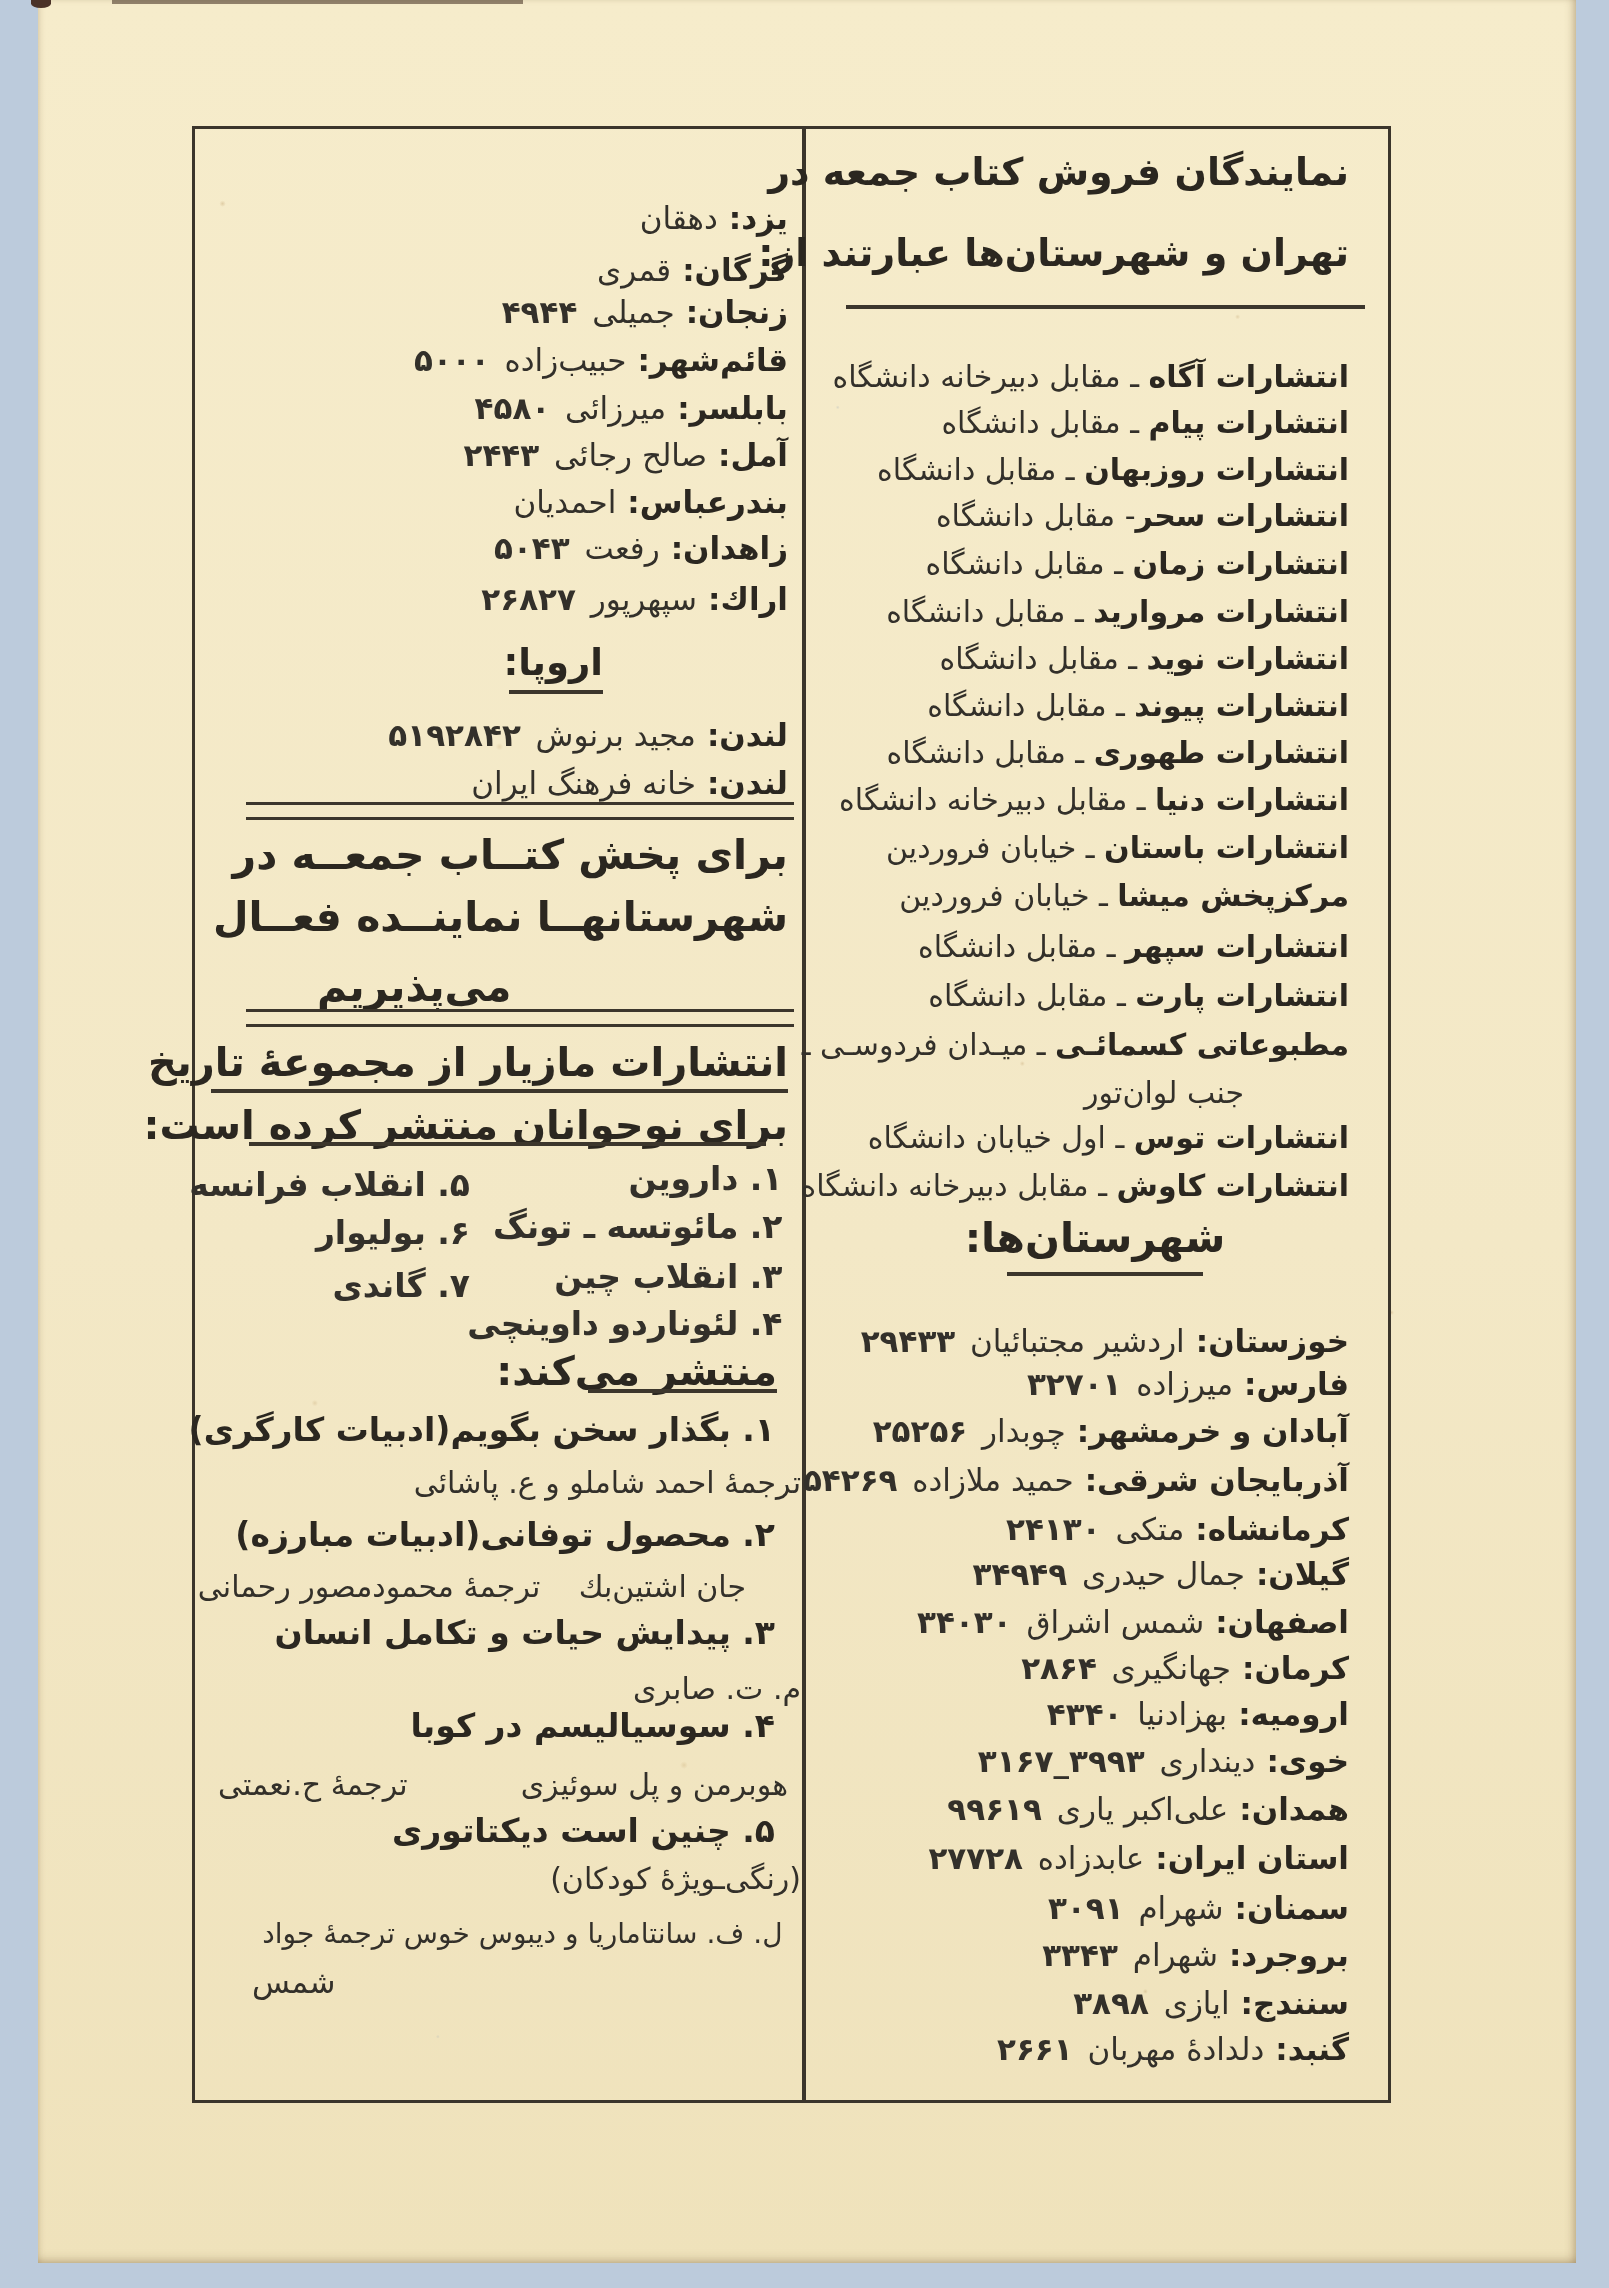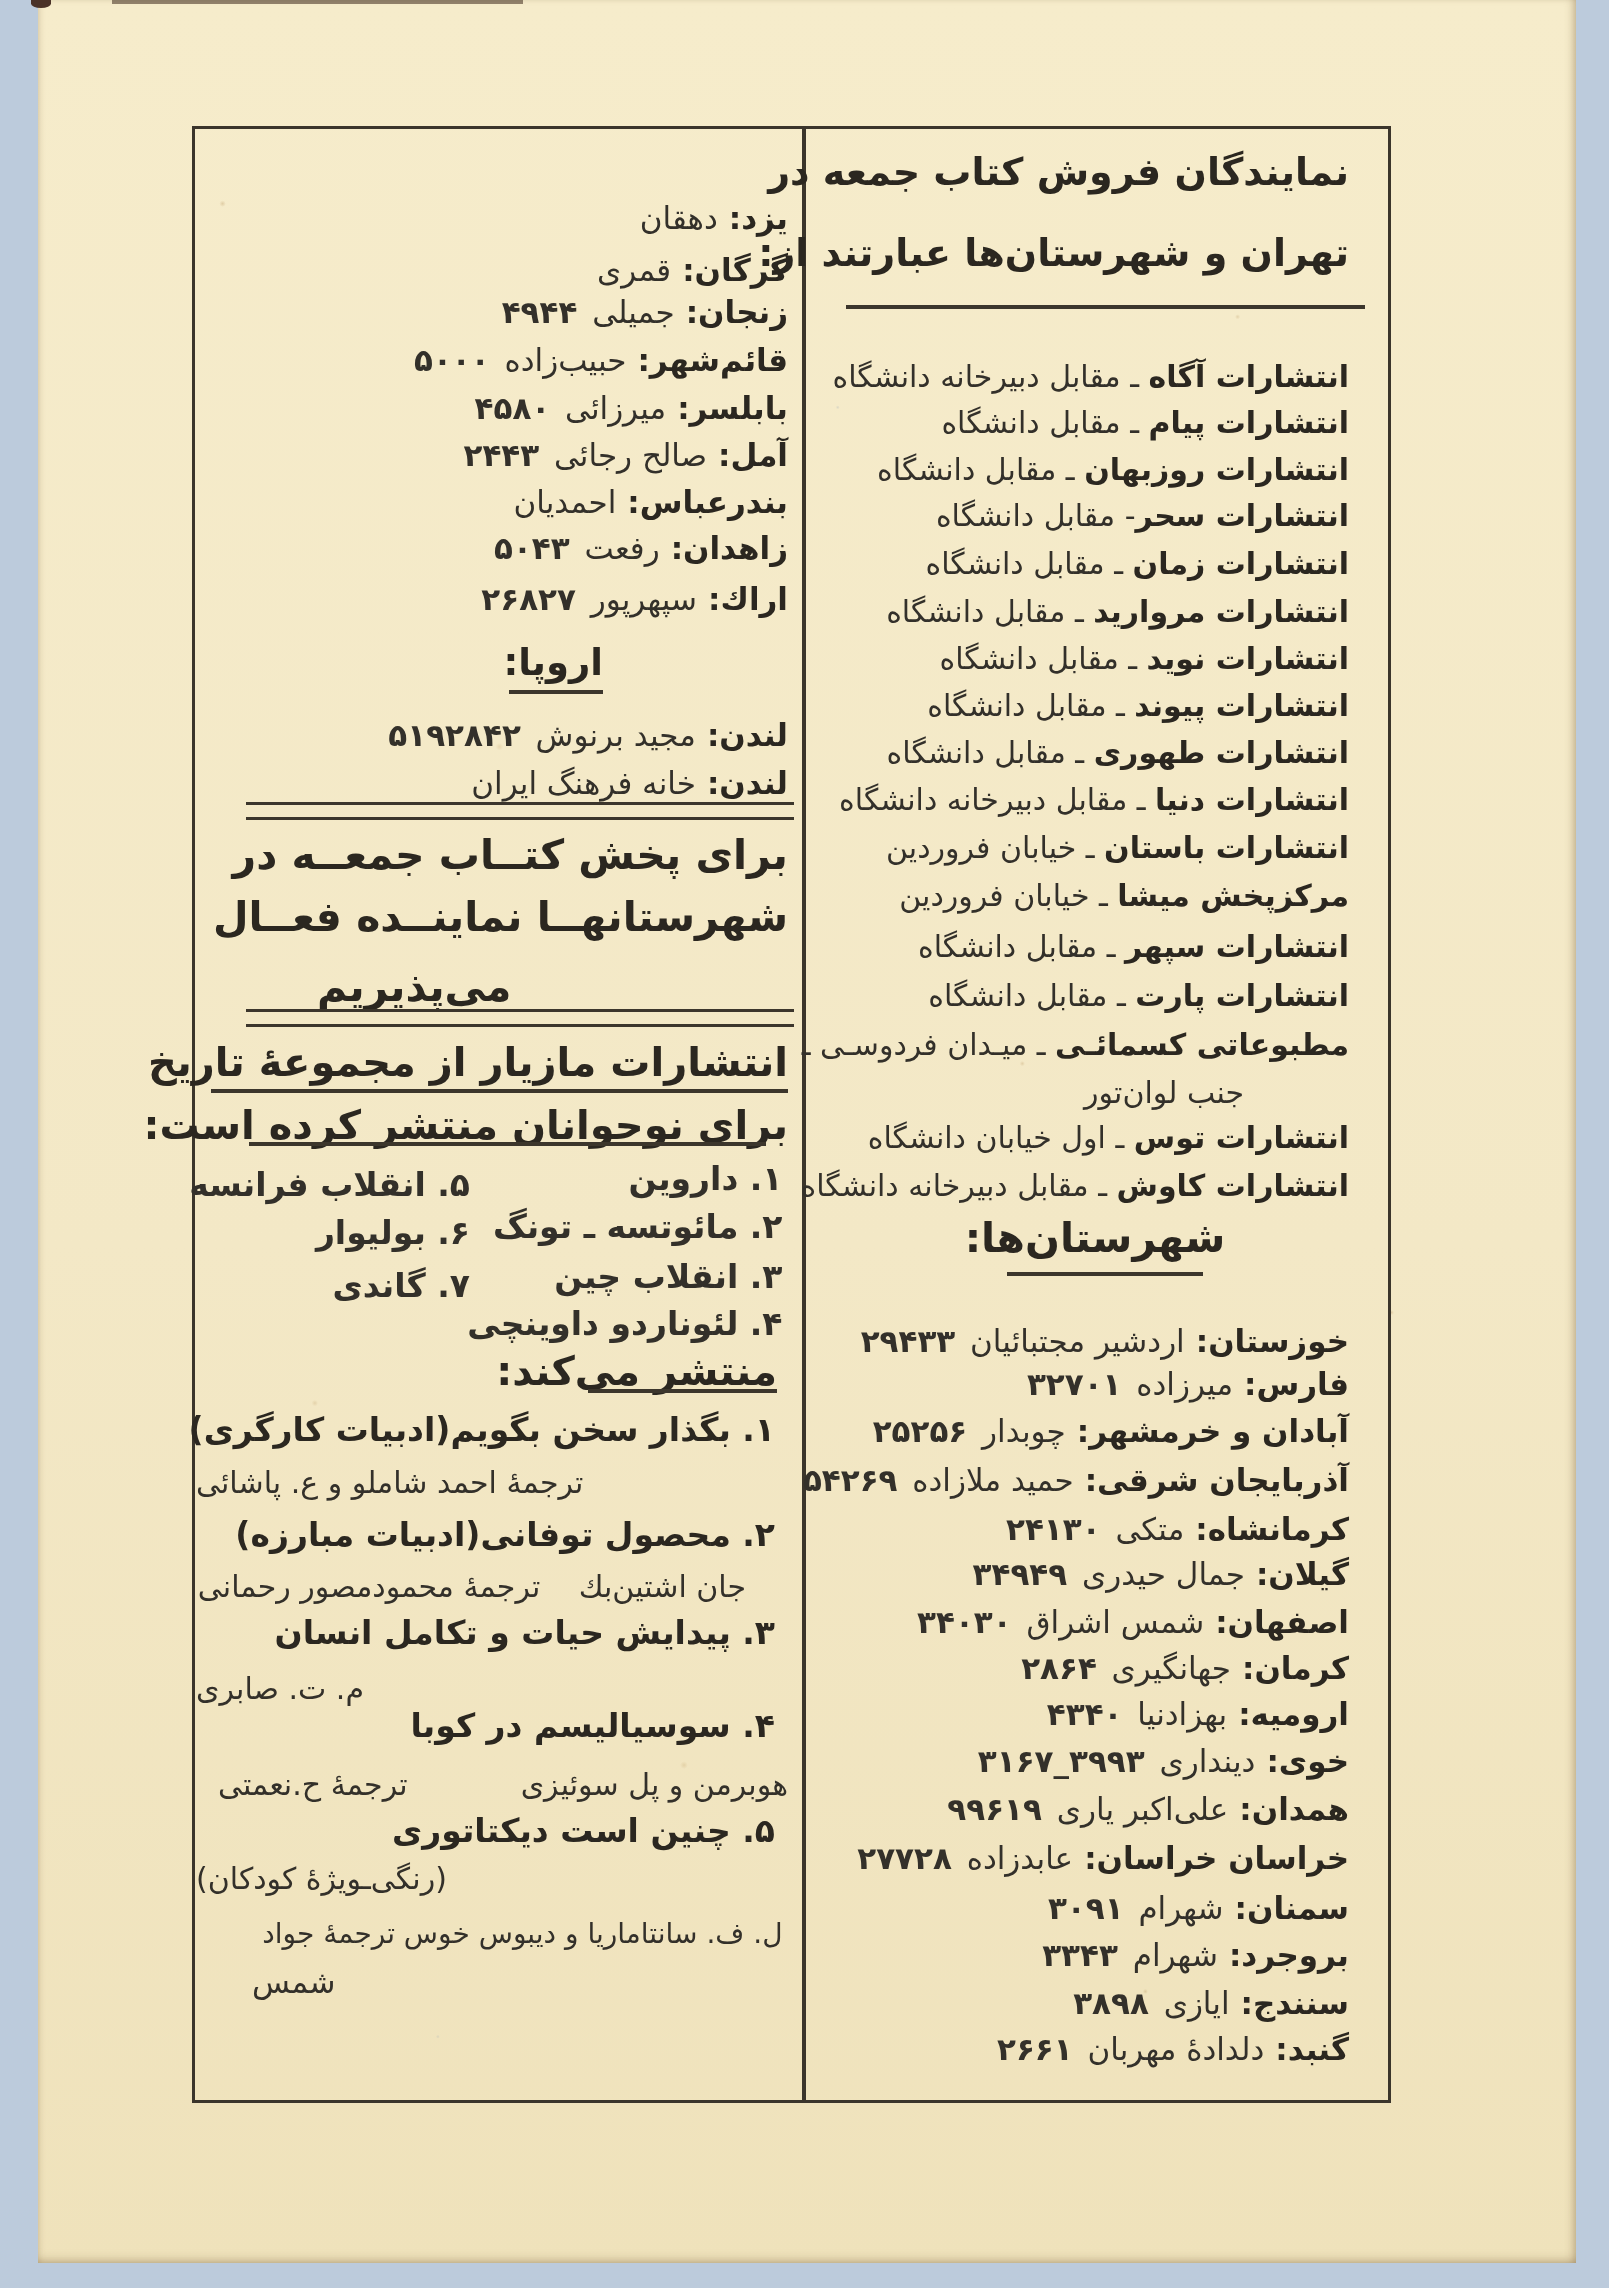--- a/index.html
+++ b/index.html
@@ -48,21 +48,21 @@
   
   .arow{right:13px;font-size:31px;line-height:39px;}
   .eu-h{right:198px;font-size:37px;font-weight:700;color:#2b2720;}
   .notice{left:11px;right:13px;font-size:41px;font-weight:700;color:#2b2720;
           text-align:justify;text-align-last:justify;white-space:nowrap;
           display:flex;justify-content:space-between;}
   .notice3{left:121px;font-size:41px;font-weight:700;color:#2b2720;}
   .mz-h{right:13px;font-size:40px;font-weight:700;color:#2b2720;}
   .hrow{font-size:33px;font-weight:600;}
   .btitle{right:26px;font-size:33px;font-weight:700;color:#2b2720;text-align:right;}
-  .bsub{left:0;right:0;text-align:left;font-size:30px;}
+  .bsub{left:0;right:0;text-align:right;font-size:30px;}
   .bsplit{display:flex;justify-content:space-between;direction:rtl;font-size:30px;}
   .bwide{right:18.5px;font-size:28px;}
   .bleft{left:56px;font-size:31px;}
   .dbl{position:absolute;height:12px;border-top:3.7px solid #3c362c;border-bottom:3.7px solid #3c362c;}
   .edge-top{position:absolute;left:74px;top:0;width:411px;height:3.7px;background:rgba(62,42,30,.55);}
   .edge-blob{position:absolute;left:-7.4px;top:0;width:20px;height:8.3px;background:#4a3228;border-radius:0 0 60% 60%;}
 </style>
 </head>
 <body>
 
@@ -103,21 +103,21 @@
     <div class="row crow" style="top:1365px"><span class="city">فارس:</span><span>میرزاده</span><span class="num">۳۲۷۰۱</span></div>
     <div class="row crow" style="top:1412px"><span class="city">آبادان و خرمشهر:</span><span>چوبدار</span><span class="num">۲۵۲۵۶</span></div>
     <div class="row crow" style="top:1461px"><span class="city">آذربایجان شرقی:</span><span>حمید ملازاده</span><span class="num">۵۴۲۶۹</span></div>
     <div class="row crow" style="top:1510px"><span class="city">کرمانشاه:</span><span>متکی</span><span class="num">۲۴۱۳۰</span></div>
     <div class="row crow" style="top:1555px"><span class="city">گیلان:</span><span>جمال حیدری</span><span class="num">۳۴۹۴۹</span></div>
     <div class="row crow" style="top:1603px"><span class="city">اصفهان:</span><span>شمس اشراق</span><span class="num">۳۴۰۳۰</span></div>
     <div class="row crow" style="top:1649px"><span class="city">کرمان:</span><span>جهانگیری</span><span class="num">۲۸۶۴</span></div>
     <div class="row crow" style="top:1695px"><span class="city">ارومیه:</span><span>بهزادنیا</span><span class="num">۴۳۴۰</span></div>
     <div class="row crow" style="top:1742px"><span class="city">خوی:</span><span>دینداری</span><span class="num">۳۹۹۳_۳۱۶۷</span></div>
     <div class="row crow" style="top:1790px"><span class="city">همدان:</span><span>علی‌اکبر یاری</span><span class="num">۹۹۶۱۹</span></div>
-    <div class="row crow" style="top:1839px"><span class="city">خراسان خراسان:</span><span>عابدزاده</span><span class="num">۲۷۷۲۸</span></div>
+    <div class="row crow" style="top:1839px"><span class="city">استان ایران:</span><span>عابدزاده</span><span class="num">۲۷۷۲۸</span></div>
     <div class="row crow" style="top:1889px"><span class="city">سمنان:</span><span>شهرام</span><span class="num">۳۰۹۱</span></div>
     <div class="row crow" style="top:1936px"><span class="city">بروجرد:</span><span>شهرام</span><span class="num">۳۳۴۳</span></div>
     <div class="row crow" style="top:1984px"><span class="city">سنندج:</span><span>ایازی</span><span class="num">۳۸۹۸</span></div>
     <div class="row crow" style="top:2030px"><span class="city">گنبد:</span><span>دلدادهٔ مهربان</span><span class="num">۲۶۶۱</span></div>
   </div>
 
   <div class="col-left">
     <div class="row arow" style="top:199px"><span class="city">یزد:</span><span>دهقان</span><span class="num"></span></div>
     <div class="row arow" style="top:251px"><span class="city">گرگان:</span><span>قمری</span><span class="num"></span></div>
     <div class="row arow" style="top:293px"><span class="city">زنجان:</span><span>جمیلی</span><span class="num">۴۹۴۴</span></div>

